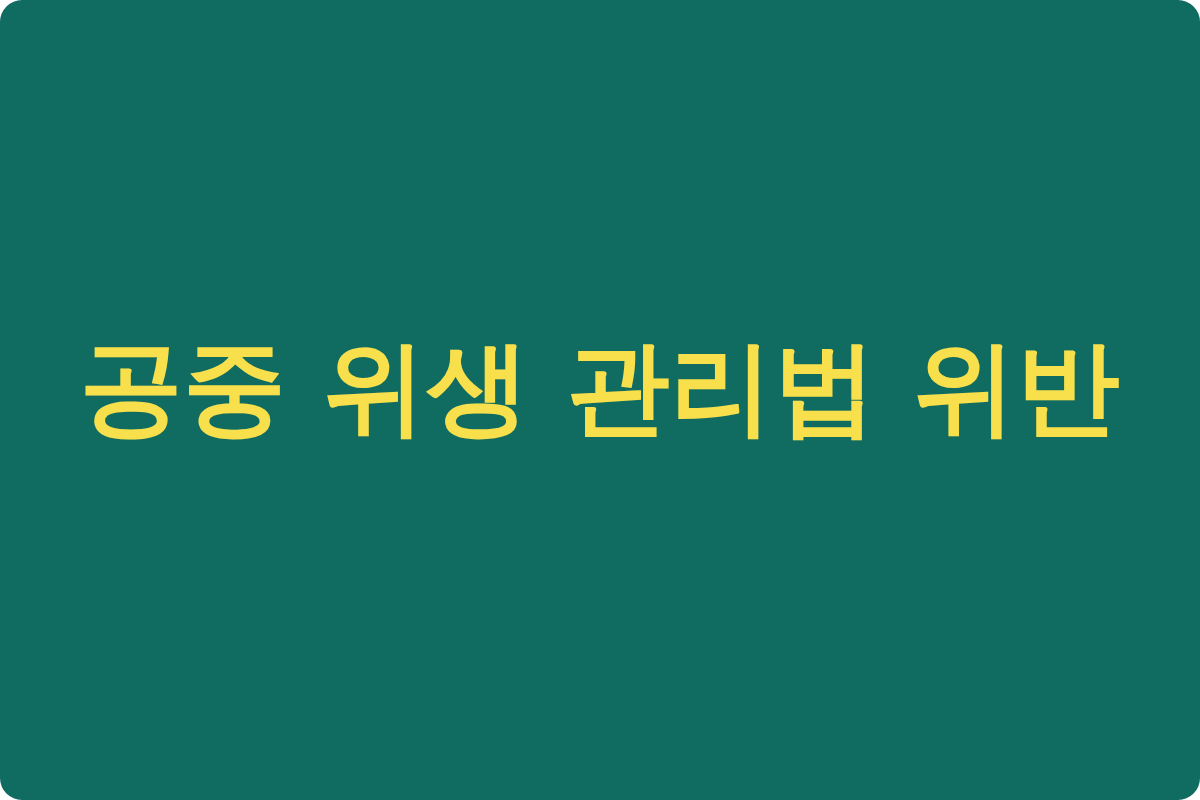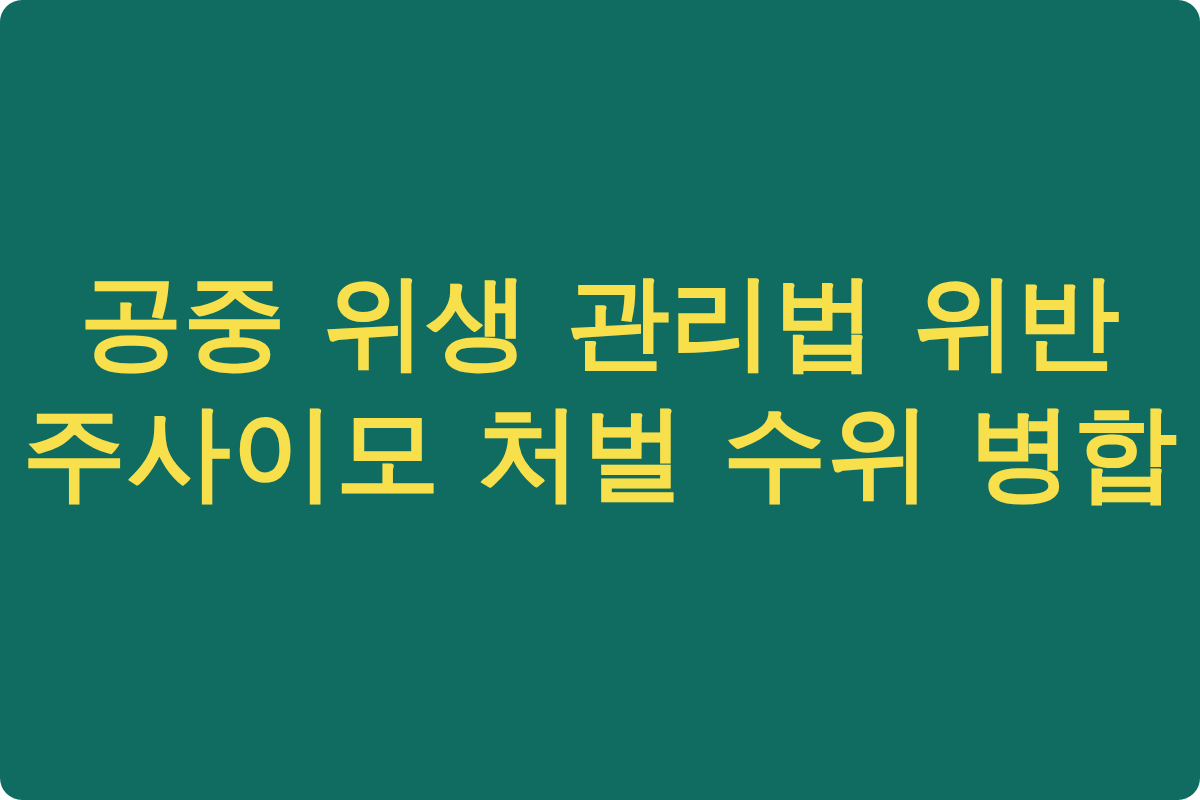--- a/index.html
+++ b/index.html
@@ -60,17 +60,16 @@
 </style>
 </head>
 <body>
 
 <div id="poster" style="background: rgb(16, 107, 96);">
 
   <div id="headline">
 
     <span class="headline-line line-1" style="color: rgb(248, 224, 76);">공중 위생 관리법 위반</span>
 
-    <span class="headline-line line-2" style="color: rgb(248, 224, 76);">주사이모 처벌 수위 병합</span>
 
   </div>
 
 </div>
 
 </body></html>

